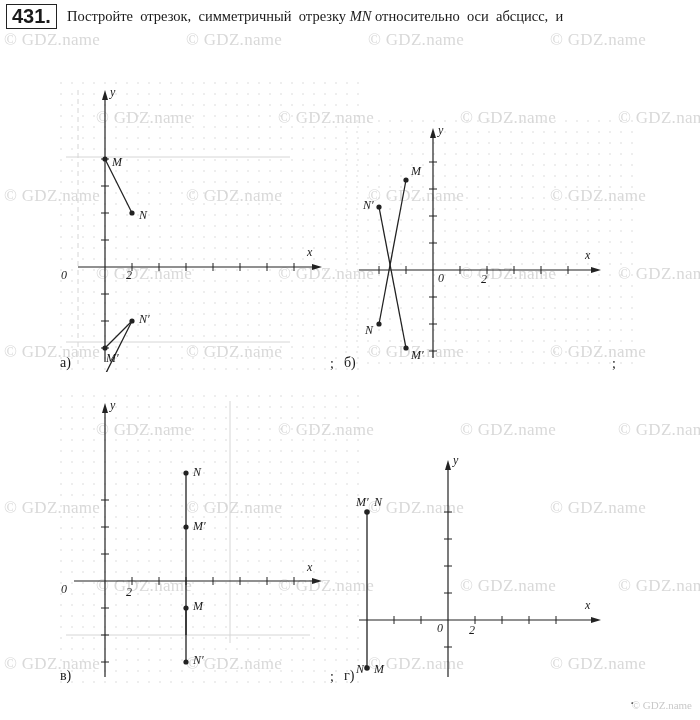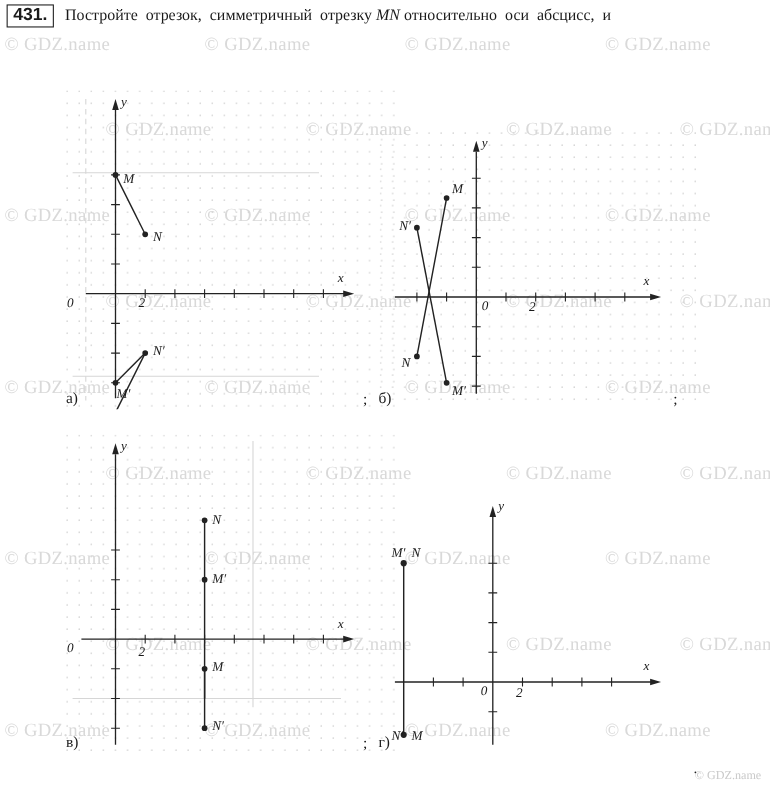--- a/index.html
+++ b/index.html
@@ -43,21 +43,21 @@
     left: 6px;
     top: 4px;
     width: 688px;
     z-index: 10;
   }
   .task-num {
     display: inline-block;
     border: 1.6px solid #222;
     padding: 1px 5px 2px 5px;
     font-weight: bold;
-    font-size: 16px;
+    font-size: 20px;
     font-family: "Liberation Sans", sans-serif;
     line-height: 1;
     vertical-align: middle;
   }
   .task-line1 {
     display: inline;
     font-size: 14.5px;
     margin-left: 6px;
     vertical-align: middle;
   }

